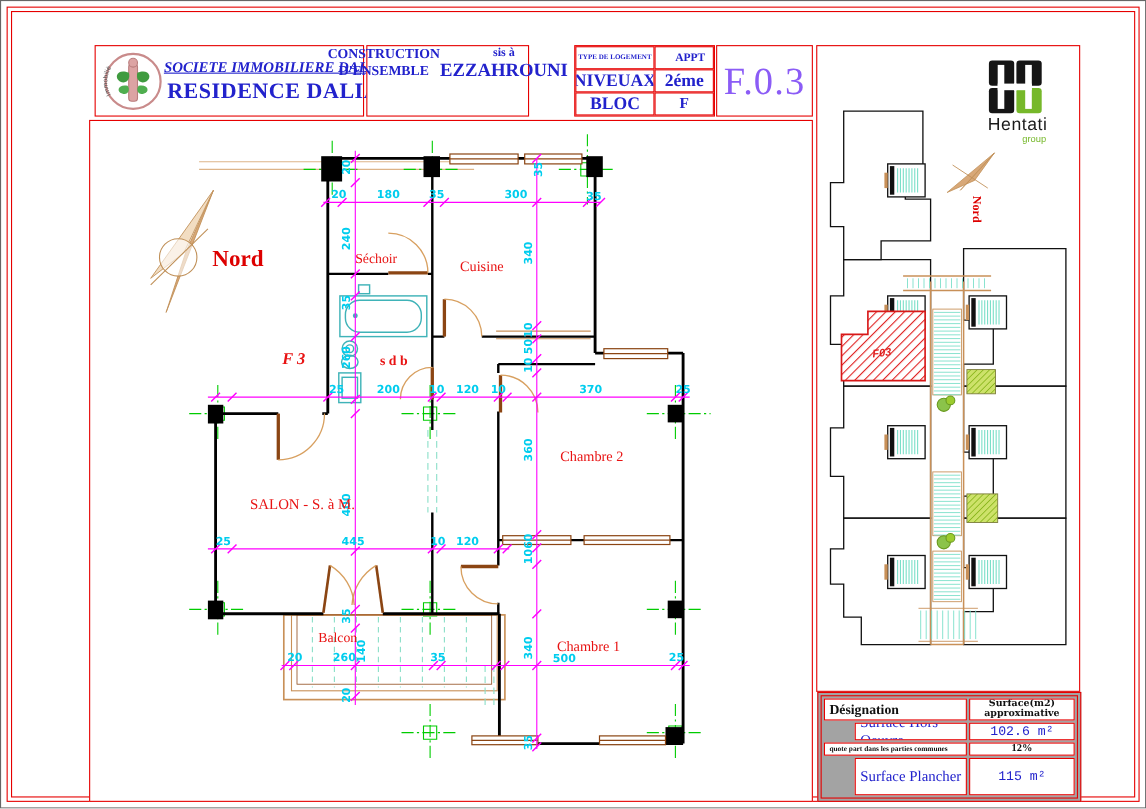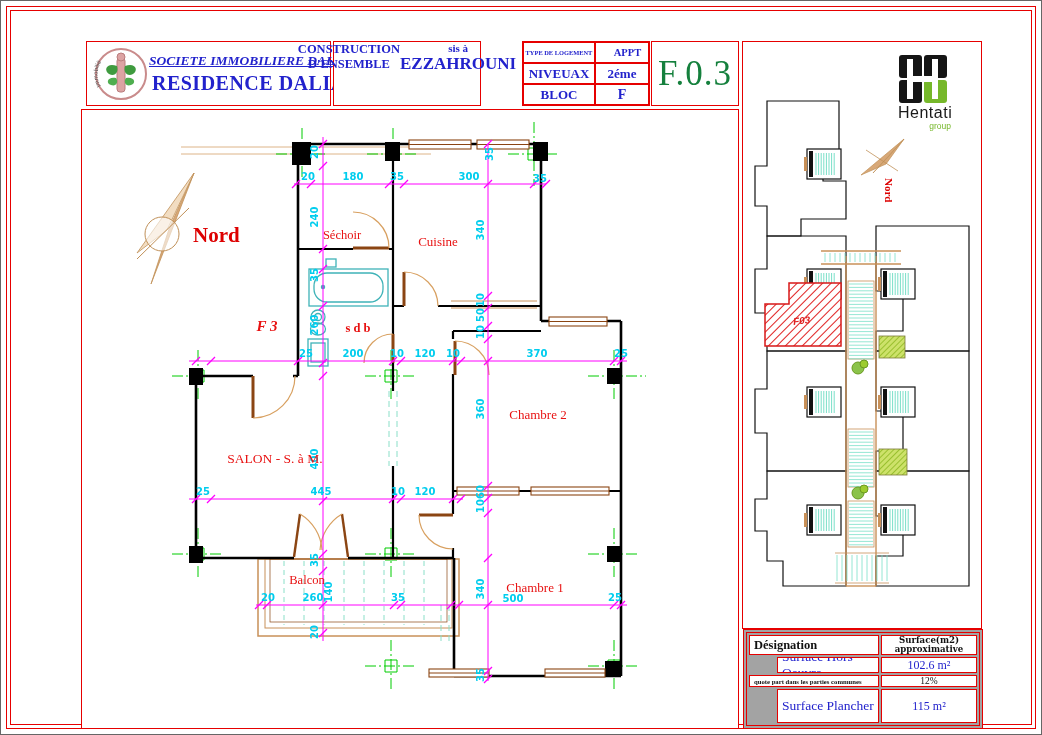--- a/index.html
+++ b/index.html
@@ -13,40 +13,40 @@
   .box-logo{left:85px;top:40px;width:245px;height:65px;display:flex;align-items:center;}
   .logo-wrap{width:56px;height:56px;margin-left:6px;flex:0 0 auto;}
   .logo-txt{flex:1;text-align:center;padding-right:4px;}
   .company{color:#2222cc;font-style:italic;font-weight:bold;font-size:13.5px;text-decoration:underline;white-space:nowrap;}
   .residence{color:#2222cc;font-weight:bold;font-size:20px;letter-spacing:.5px;margin-top:3px;white-space:nowrap;}
   .box-project{left:332px;top:40px;width:148px;height:65px;display:flex;flex-direction:row;justify-content:center;text-align:center;color:#2222cc;font-weight:bold;}
   .proj-l1{font-size:12.5px;} .proj-l2{font-size:12.5px;}
   .proj-l3{font-size:11px;} .proj-l3 b{font-size:17px;}
   .box-type{left:521px;top:40px;width:128px;height:65px;display:grid;grid-template-columns:72px 1fr;grid-template-rows:1fr 1fr 1fr;}
   .tcell{border:1px solid #e60000;display:flex;align-items:center;justify-content:center;color:#2222cc;font-weight:bold;overflow:hidden;}
-  .t-tiny{font-size:6.4px;letter-spacing:0;} .t-sm{font-size:10.5px;padding-left:11px;} .t-md{font-size:13px;} .t-big{font-size:14px;}
+  .t-tiny{font-size:6.4px;letter-spacing:0;} .t-sm{font-size:10.5px;padding-left:11px;} .t-md{font-size:16px;} .t-big{font-size:14px;}
   .box-code{left:650px;top:40px;width:88px;height:65px;display:flex;align-items:center;justify-content:center;}
-  .code{color:#15803d;font-size:35px;font-weight:500;letter-spacing:1px;}
+  .code{color:#8b5cf6;font-size:35px;font-weight:500;letter-spacing:1px;}
   
   .draw-area{left:80px;top:108px;width:658px;height:620px;}
   .plan-svg{position:absolute;left:80px;top:108px;width:658px;height:620px;}
   
   .site-panel{left:741px;top:40px;width:240px;height:588px;}
   .site-svg{position:absolute;left:741px;top:40px;width:240px;height:588px;}
   
   .stable{position:absolute;left:742px;top:628px;width:240px;height:100px;border:1px solid #e60000;box-sizing:border-box;padding:2px;background:#a3a3a3;}
   .stable-in{border:1px solid #e60000;height:100%;box-sizing:border-box;padding:2px;display:grid;grid-template-columns:130px 1fr;grid-template-rows:20px 16px 12px 1fr;gap:2px;}
   .scell{border:1px solid #e60000;display:flex;align-items:center;justify-content:center;overflow:hidden;background:#fff;}
   .s-left{justify-content:flex-start;padding-left:4px;}
   .s-desig{font-weight:bold;font-size:12.5px;color:#111;}
   .s-head2{flex-direction:column;line-height:1.02;font-weight:bold;font-size:8.6px;color:#111;font-family:"DejaVu Serif",serif;}
   .s-blue{color:#2222cc;font-size:13.5px;margin-left:28px;}
-  .s-val{color:#2222cc;font-size:12px;}
+  .s-val{color:#2222cc;font-size:12px;font-family:Liberation Mono, monospace;}
   .s-small{font-weight:bold;font-size:6.7px;color:#111;}
-  .s-pct{font-weight:normal;font-size:9.5px;color:#111;}
+  .s-pct{font-weight:bold;font-size:9.5px;color:#111;}
   
   text.dim{fill:#00cdee;font-family:"DejaVu Sans",sans-serif;font-size:10px;font-weight:bold;text-anchor:middle;}
   text.room{fill:#e81212;font-family:"Liberation Serif",serif;text-anchor:middle;}
   text.f3{fill:#e81212;font-family:"Liberation Serif",serif;font-size:15px;font-weight:bold;font-style:italic;text-anchor:middle;}
   text.nord{fill:#dd0000;font-family:"Liberation Serif",serif;font-size:21px;font-weight:bold;}
   text.f03{fill:#e02020;font-family:"Liberation Sans",sans-serif;font-size:10px;font-weight:bold;font-style:italic;text-anchor:middle;}
   text.nord-sm{fill:#dd0000;font-family:"Liberation Serif",serif;font-size:11px;font-weight:bold;}
   text.brand{fill:#1a1a1a;font-family:"Liberation Sans",sans-serif;font-size:16px;letter-spacing:.5px;}
   text.brand-sub{fill:#76b82a;font-family:"Liberation Sans",sans-serif;font-size:8.5px;text-anchor:end;}
 </style>

